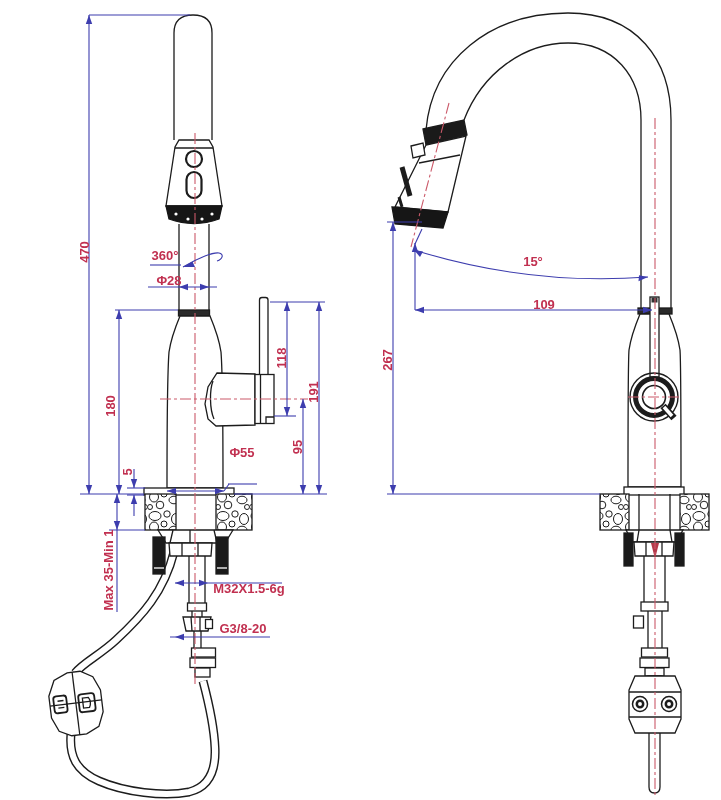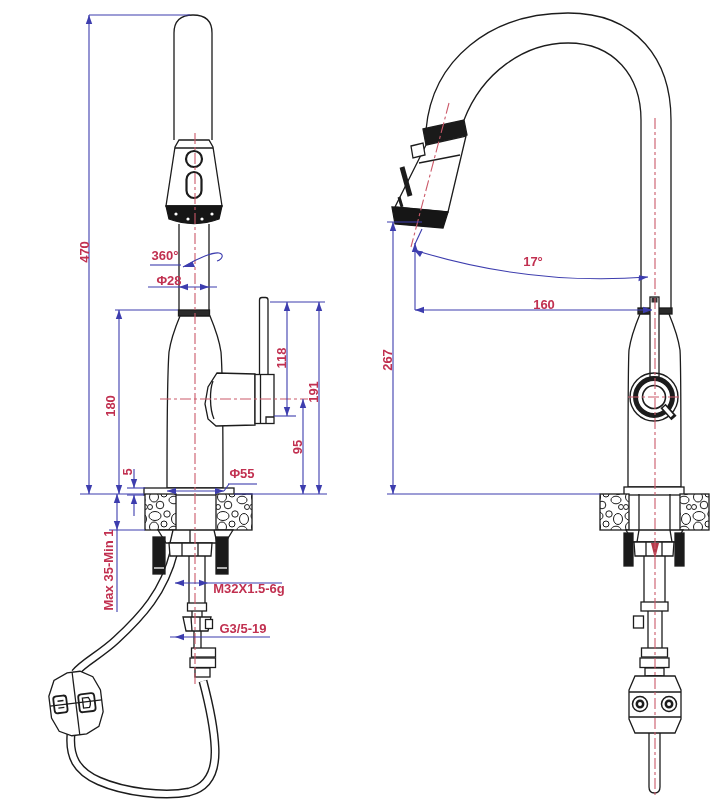--- a/index.html
+++ b/index.html
@@ -277,21 +277,21 @@
 </svg>
 
 <span class="lbl v" style="left:72px;top:252px">470</span>
 <span class="lbl" style="left:153px;top:255px">360°</span>
 <span class="lbl" style="left:157px;top:280px">Φ28</span>
 <span class="lbl v" style="left:98px;top:406px">180</span>
 <span class="lbl v" style="left:269px;top:358px">118</span>
 <span class="lbl v" style="left:301px;top:392px">191</span>
 <span class="lbl v" style="left:285px;top:447px">95</span>
 <span class="lbl v" style="left:115px;top:472px">5</span>
-<span class="lbl" style="left:230px;top:473px">Φ55</span>
+<span class="lbl" style="left:230px;top:452px">Φ55</span>
 <span class="lbl v" style="left:96px;top:570px">Max 35-Min 1</span>
 <span class="lbl" style="left:237px;top:588px">M32X1.5-6g</span>
-<span class="lbl" style="left:231px;top:628px">G3/5-19</span>
-<span class="lbl" style="left:521px;top:261px">17°</span>
-<span class="lbl" style="left:532px;top:304px">160</span>
+<span class="lbl" style="left:231px;top:628px">G3/8-20</span>
+<span class="lbl" style="left:521px;top:261px">15°</span>
+<span class="lbl" style="left:532px;top:304px">109</span>
 <span class="lbl v" style="left:375px;top:360px">267</span>
 
 </div>
 
 </body></html>

